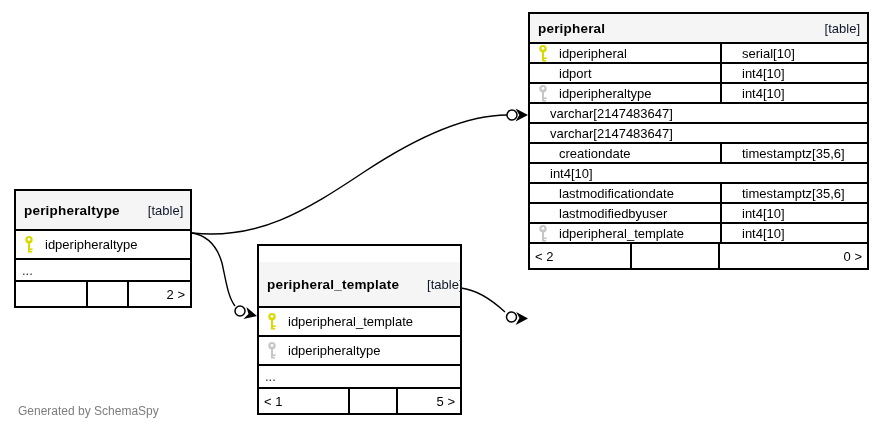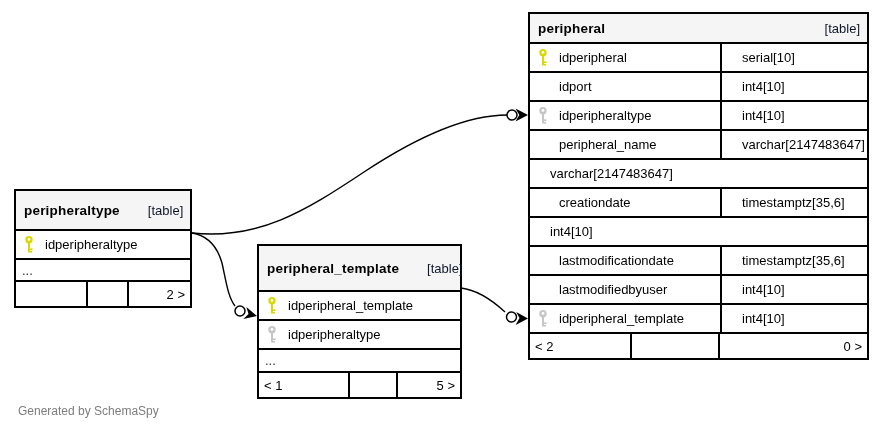--- a/index.html
+++ b/index.html
@@ -73,35 +73,35 @@
     font-size:13px;
     padding:0 5px;
   }
   .ft-cell + .ft-cell{border-left:2px solid #000;}
   .ft-left{justify-content:flex-start;}
   .ft-mid{justify-content:center;}
   .ft-right{justify-content:flex-end;flex:1;}
   
   #t-peripheral{left:528px;top:12px;width:341px;}
   #t-peripheral .tbl-header{height:28px;}
-  #t-peripheral .tbl-row{height:29px;}
+  #t-peripheral .tbl-row{height:20px;}
   #t-peripheral .tbl-footer{height:26px;}
   #t-peripheral .ft-left{flex:0 0 100px;}
   #t-peripheral .ft-mid{flex:0 0 88px;}
 
   #t-peripheraltype{left:14px;top:189px;width:178px;}
   #t-peripheraltype .tbl-header{height:38px;}
   #t-peripheraltype .tbl-row{height:29px;}
   #t-peripheraltype .dots-row{height:22px;}
   #t-peripheraltype .tbl-footer{height:26px;}
   #t-peripheraltype .ft-left{flex:0 0 70px;}
   #t-peripheraltype .ft-mid{flex:0 0 41px;}
 
   #t-peripheral_template{left:257px;top:244px;width:205px;}
-  #t-peripheral_template .tbl-header{height:44px;}
+  #t-peripheral_template .tbl-header{height:44px;margin-top:16px;}
   #t-peripheral_template .tbl-row{height:29px;}
   #t-peripheral_template .dots-row{height:23px;}
   #t-peripheral_template .tbl-footer{height:26px;}
   #t-peripheral_template .ft-left{flex:0 0 89px;}
   #t-peripheral_template .ft-mid{flex:0 0 48px;}
 
   #note{
     position:absolute;left:18px;top:404px;
     font-size:12px;color:#7d7d7d;
   }
@@ -244,24 +244,20 @@
               <rect x="6" y="12.4" width="2.6" height="1.7" fill="currentColor"></rect>
               <rect x="6" y="15" width="2" height="1.6" fill="currentColor"></rect>
           </svg>
         </span>
         <span>idperipheraltype</span>
       </div>
       <div class="type-cell">int4[10]</div>
     </div>
 
     <div class="tbl-row">
-      <div class="name-cell">
-        <span class="key-slot"></span>
-        <span>peripheral_name</span>
-      </div>
       <div class="type-cell">varchar[2147483647]</div>
     </div>
 
     <div class="tbl-row">
       <div class="type-cell">varchar[2147483647]</div>
     </div>
 
     <div class="tbl-row">
       <div class="name-cell">
         <span class="key-slot"></span>

